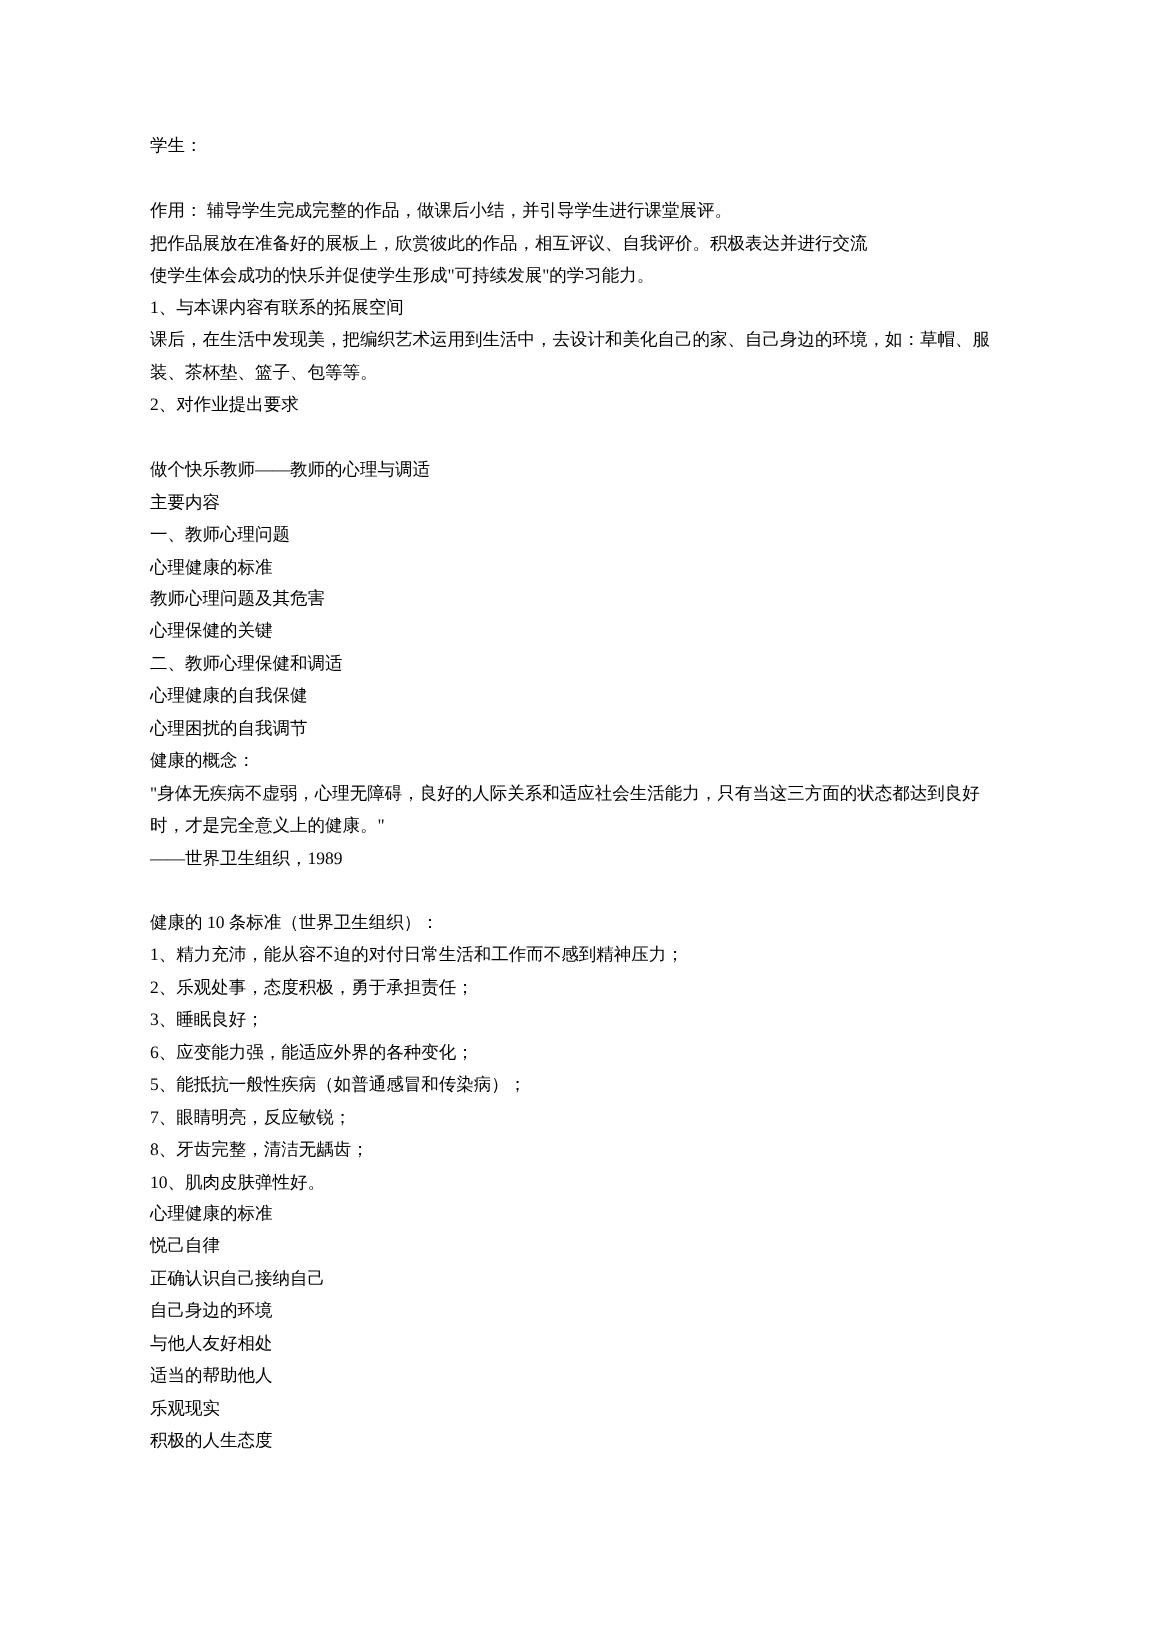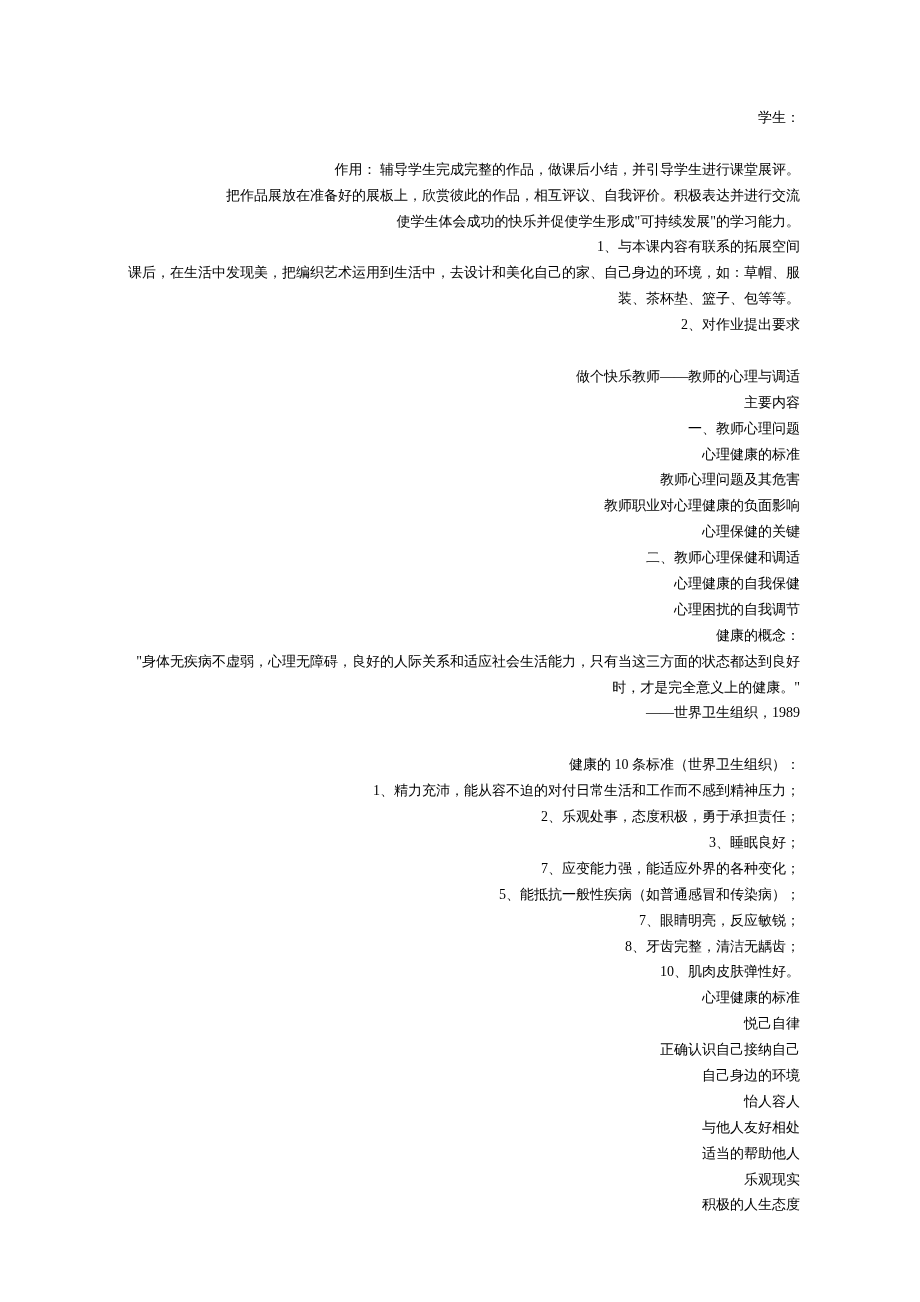--- a/index.html
+++ b/index.html
@@ -13,21 +13,20 @@
   }
   .page {
     width: 920px;
     min-height: 1302px;
     padding: 105px 120px 60px 120px;
     box-sizing: border-box;
   }
   .line {
     white-space: pre-wrap;
     word-break: break-all;
-    text-align: right;
   }
   .blank-line {
     height: 1.85em;
   }
 </style>
 </head>
 <body>
 
 <div class="page" id="page-container">
     <div class="line">学生：</div>
@@ -37,40 +36,38 @@
     <div class="line">使学生体会成功的快乐并促使学生形成"可持续发展"的学习能力。</div>
     <div class="line">1、与本课内容有联系的拓展空间</div>
     <div class="line">课后，在生活中发现美，把编织艺术运用到生活中，去设计和美化自己的家、自己身边的环境，如：草帽、服装、茶杯垫、篮子、包等等。</div>
     <div class="line">2、对作业提出要求</div>
     <div class="blank-line"></div>
     <div class="line">做个快乐教师——教师的心理与调适</div>
     <div class="line">主要内容</div>
     <div class="line">一、教师心理问题</div>
     <div class="line">心理健康的标准</div>
     <div class="line">教师心理问题及其危害</div>
-    <div class="line">教师职业对心理健康的负面影响</div>
     <div class="line">心理保健的关键</div>
     <div class="line">二、教师心理保健和调适</div>
     <div class="line">心理健康的自我保健</div>
     <div class="line">心理困扰的自我调节</div>
     <div class="line">健康的概念：</div>
     <div class="line">"身体无疾病不虚弱，心理无障碍，良好的人际关系和适应社会生活能力，只有当这三方面的状态都达到良好时，才是完全意义上的健康。"</div>
     <div class="line">——世界卫生组织，1989</div>
     <div class="blank-line"></div>
     <div class="line">健康的 10 条标准（世界卫生组织）：</div>
     <div class="line">1、精力充沛，能从容不迫的对付日常生活和工作而不感到精神压力；</div>
     <div class="line">2、乐观处事，态度积极，勇于承担责任；</div>
     <div class="line">3、睡眠良好；</div>
-    <div class="line">7、应变能力强，能适应外界的各种变化；</div>
+    <div class="line">6、应变能力强，能适应外界的各种变化；</div>
     <div class="line">5、能抵抗一般性疾病（如普通感冒和传染病）；</div>
     <div class="line">7、眼睛明亮，反应敏锐；</div>
     <div class="line">8、牙齿完整，清洁无龋齿；</div>
     <div class="line">10、肌肉皮肤弹性好。</div>
     <div class="line">心理健康的标准</div>
     <div class="line">悦己自律</div>
     <div class="line">正确认识自己接纳自己</div>
     <div class="line">自己身边的环境</div>
-    <div class="line">怡人容人</div>
     <div class="line">与他人友好相处</div>
     <div class="line">适当的帮助他人</div>
     <div class="line">乐观现实</div>
     <div class="line">积极的人生态度</div>
   </div>
 
 </body></html>

